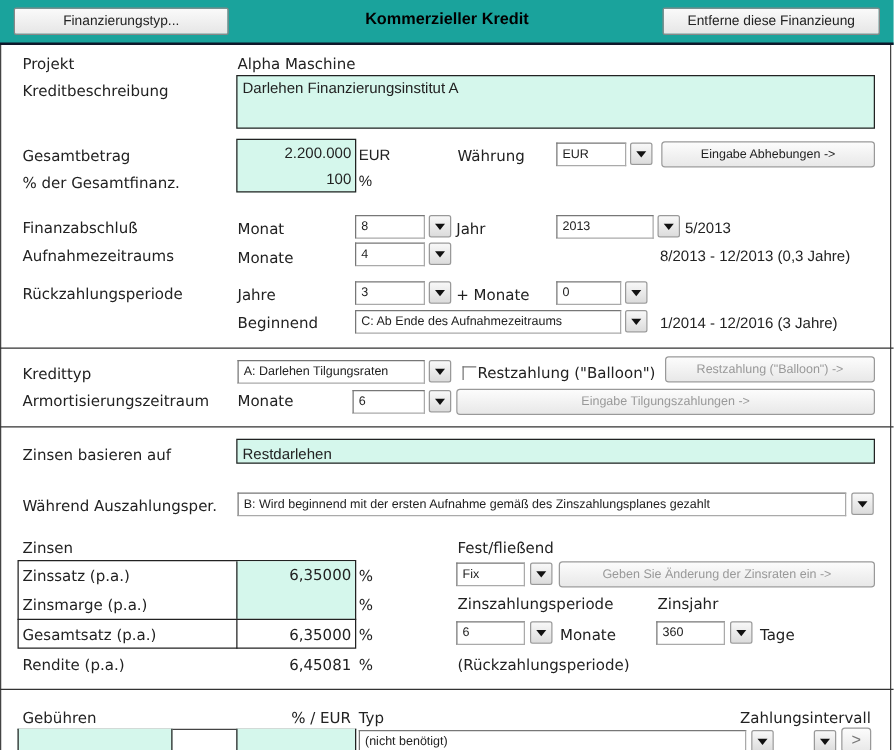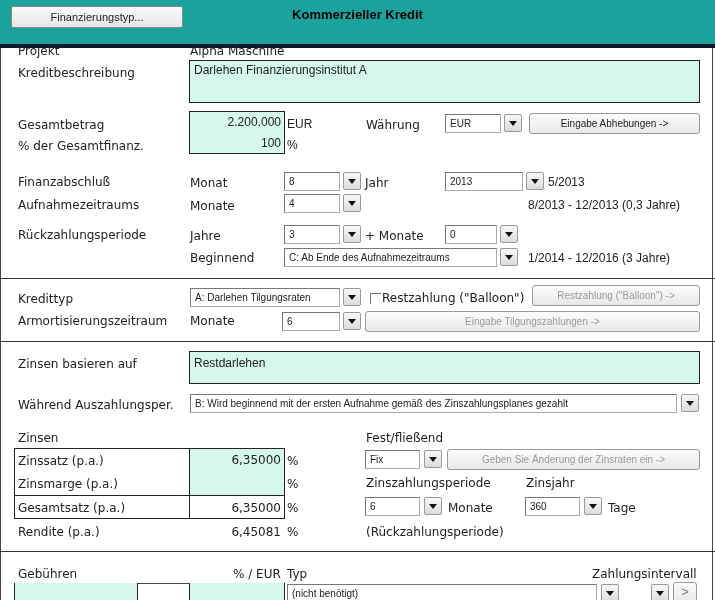--- a/index.html
+++ b/index.html
@@ -1,18 +1,18 @@
 <!DOCTYPE html>
 <html><head>
 <meta charset="utf-8">
 <style>
   * { box-sizing: border-box; margin: 0; padding: 0; }
   body { width: 715px; height: 600px; background: #fff; font-family: "DejaVu Sans", sans-serif; font-size: 12px; color: #222; overflow: hidden; position: relative; }
   .frame { position: absolute; left: 0; top: 0; width: 713px; height: 600px; border-left: 1px solid #444; border-right: 1px solid #444; }
-  .header { position: absolute; left: 0; top: 0; width: 715px; height: 48px; background: #1aa39c; border-bottom: 4px solid #0f172a; }
+  .header { position: absolute; left: 0; top: 0; width: 715px; height: 36px; background: #1aa39c; border-bottom: 2px solid #0f172a; }
   .hbtn { position: absolute; top: 6px; height: 22px; background: linear-gradient(#fafafa, #e6e6e6); border: 1px solid #888; border-radius: 2px; font-family: "Liberation Sans", sans-serif; font-size: 11px; color: #222; text-align: center; line-height: 20px; }
   .htitle { position: absolute; left: 220px; width: 275px; top: 7px; text-align: center; color: #000000; font-family: "Liberation Sans", sans-serif; font-weight: bold; font-size: 13px; }
   .lbl { position: absolute; font-family: "DejaVu Sans", sans-serif; font-size: 12px; color: #222; white-space: nowrap; }
   .sm { font-family: "Liberation Sans", sans-serif; font-size: 12px; }
   .teal { background: #d5f7ec; border: 1px solid #222; }
   .field { position: absolute; font-family: "Liberation Sans", sans-serif; font-size: 12px; padding: 2px 4px; white-space: nowrap; }
   .num { text-align: right; padding-right: 3px; }
   .combo { position: absolute; height: 19px; background: #fff; border: 1px solid #aaa; border-top-color: #777; border-left-color: #777; font-family: "Liberation Sans", sans-serif; font-size: 10px; padding: 3px 4px; white-space: nowrap; overflow: hidden; }
   .dd { position: absolute; width: 18px; height: 18px; border: 1px solid #999; background: linear-gradient(#f8f8f8, #dcdcdc); border-radius: 2px; }
   .dd::after { content: ""; position: absolute; left: 4px; top: 6px; border-left: 4px solid transparent; border-right: 4px solid transparent; border-top: 5px solid #111; }
@@ -22,20 +22,21 @@
   .chk { position: absolute; width: 11px; height: 11px; border-left: 1px solid #777; border-top: 1px solid #777; }
 </style>
 </head>
 <body>
 
 <div class="frame"></div>
 
 <div class="header">
   <div class="hbtn" style="left:11px;width:172px;">Finanzierungstyp...</div>
   <div class="htitle">Kommerzieller Kredit</div>
+  <div class="hbtn" style="left:530px;width:174px;">Entferne diese Finanzieung</div>
 </div>
 
 <div class="lbl" style="left:18px;top:44px;">Projekt</div>
 <div class="lbl" style="left:190px;top:44px;">Alpha Maschine</div>
 <div class="lbl" style="left:18px;top:66px;">Kreditbeschreibung</div>
 <div class="field teal" style="left:189px;top:60px;width:511px;height:43px;">Darlehen Finanzierungsinstitut A</div>
 
 <div class="lbl" style="left:18px;top:118px;">Gesamtbetrag</div>
 <div class="teal" style="position:absolute;left:189px;top:111px;width:96px;height:43px;"></div>
 <div class="field num" style="left:190px;top:113px;width:94px;">2.200.000</div>
@@ -88,21 +89,21 @@
 
 <div class="lbl" style="left:18px;top:314px;text-align:center;">Armortisierungszeitraum</div>
 <div class="lbl" style="left:190px;top:314px;">Monate</div>
 <div class="combo" style="left:282px;top:312px;width:58px;">6</div>
 <div class="dd" style="left:343px;top:312px;"></div>
 <div class="gbtn dis" style="left:365px;top:311px;width:335px;">Eingabe Tilgungszahlungen -&gt;</div>
 
 <div class="hr" style="top:341px;"></div>
 
 <div class="lbl" style="left:18px;top:357px;">Zinsen basieren auf</div>
-<div class="field teal" style="left:189px;top:351px;width:511px;height:33px;padding-top:4px;">Restdarlehen</div>
+<div class="field teal" style="left:189px;top:351px;width:511px;height:20px;padding-top:4px;">Restdarlehen</div>
 
 <div class="lbl" style="left:18px;top:398px;">Während Auszahlungsper.</div>
 <div class="combo" style="left:190px;top:394px;width:487px;">B: Wird beginnend mit der ersten Aufnahme gemäß des Zinszahlungsplanes gezahlt</div>
 <div class="dd" style="left:681px;top:394px;"></div>
 
 <div class="lbl" style="left:18px;top:431px;">Zinsen</div>
 <div style="position:absolute;left:14px;top:448px;width:271px;height:71px;border:1px solid #222;"></div>
 <div style="position:absolute;left:189px;top:449px;width:95px;height:46px;background:#d5f7ec;border-left:1px solid #222;"></div>
 <div style="position:absolute;left:189px;top:495px;width:0;height:24px;border-left:1px solid #222;"></div>
 <div style="position:absolute;left:14px;top:495px;width:271px;border-top:1px solid #222;"></div>

